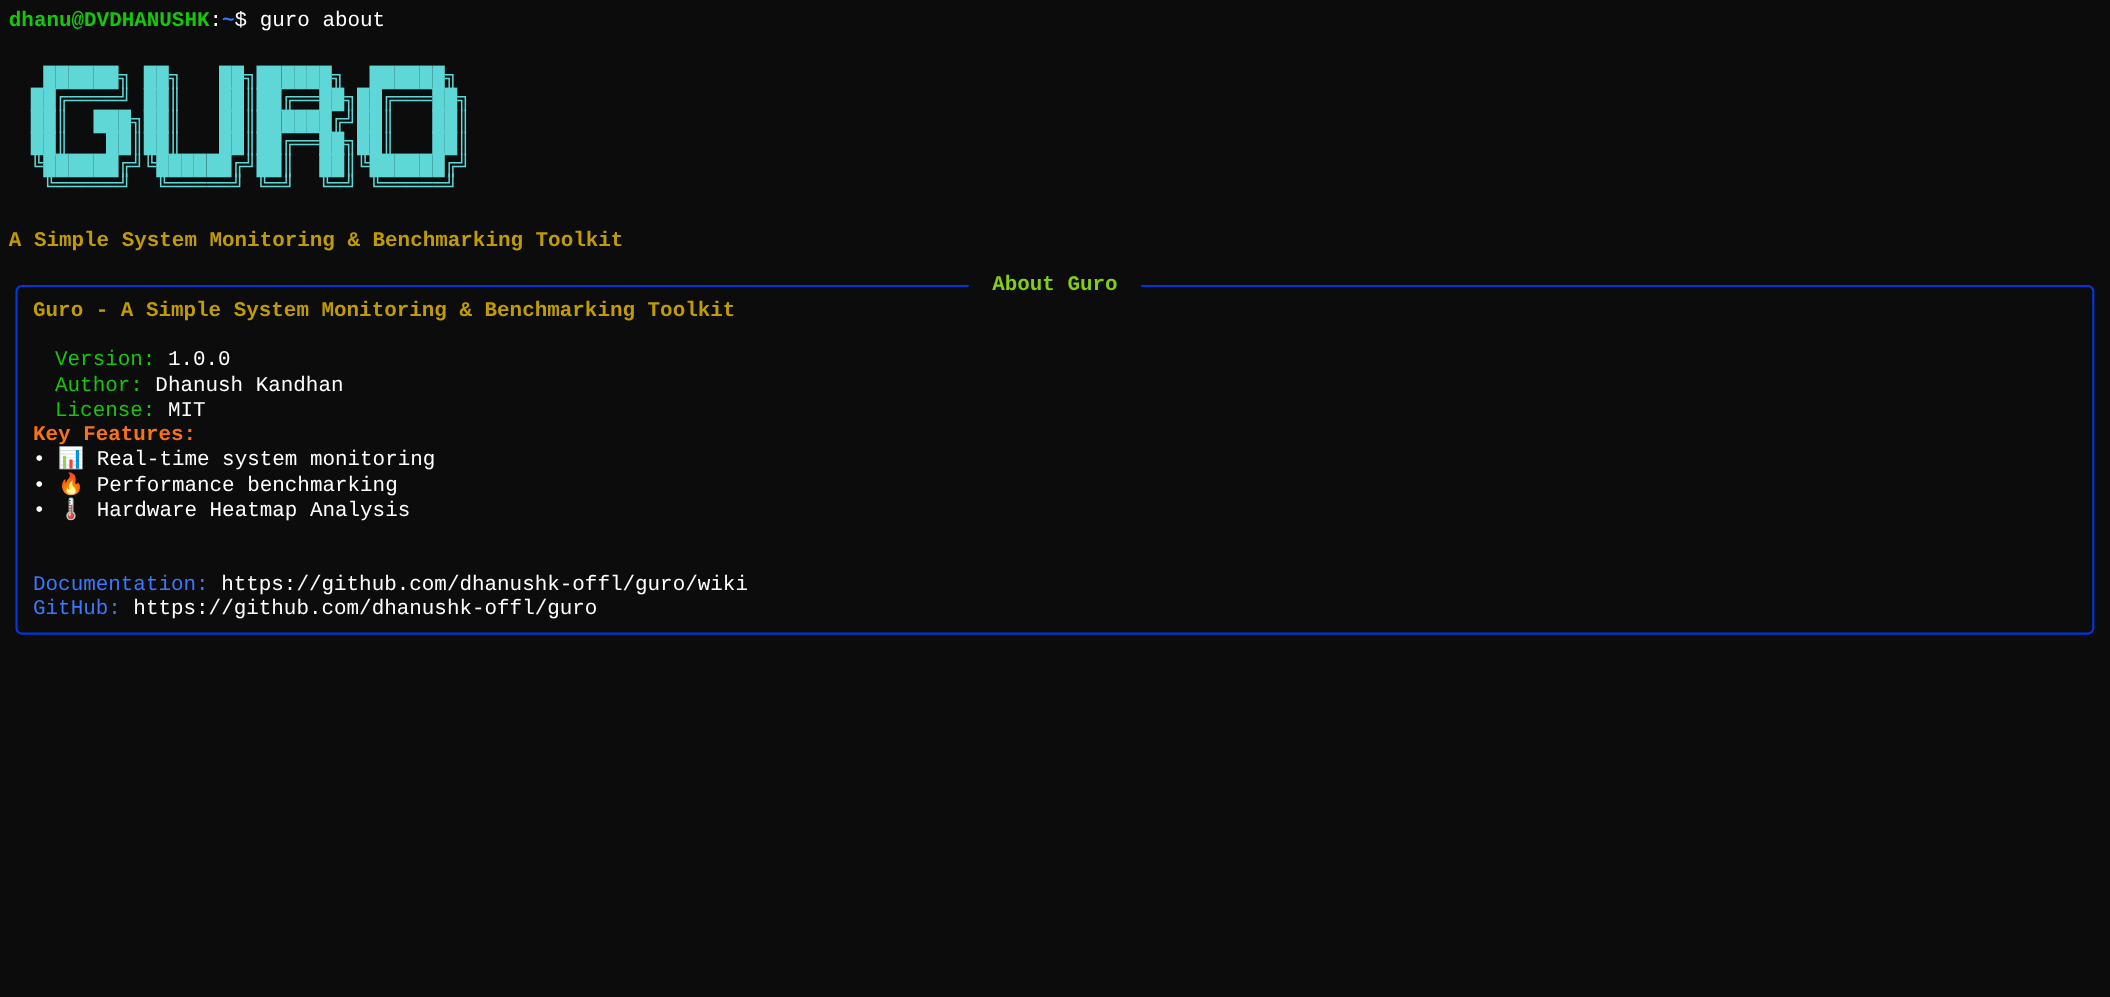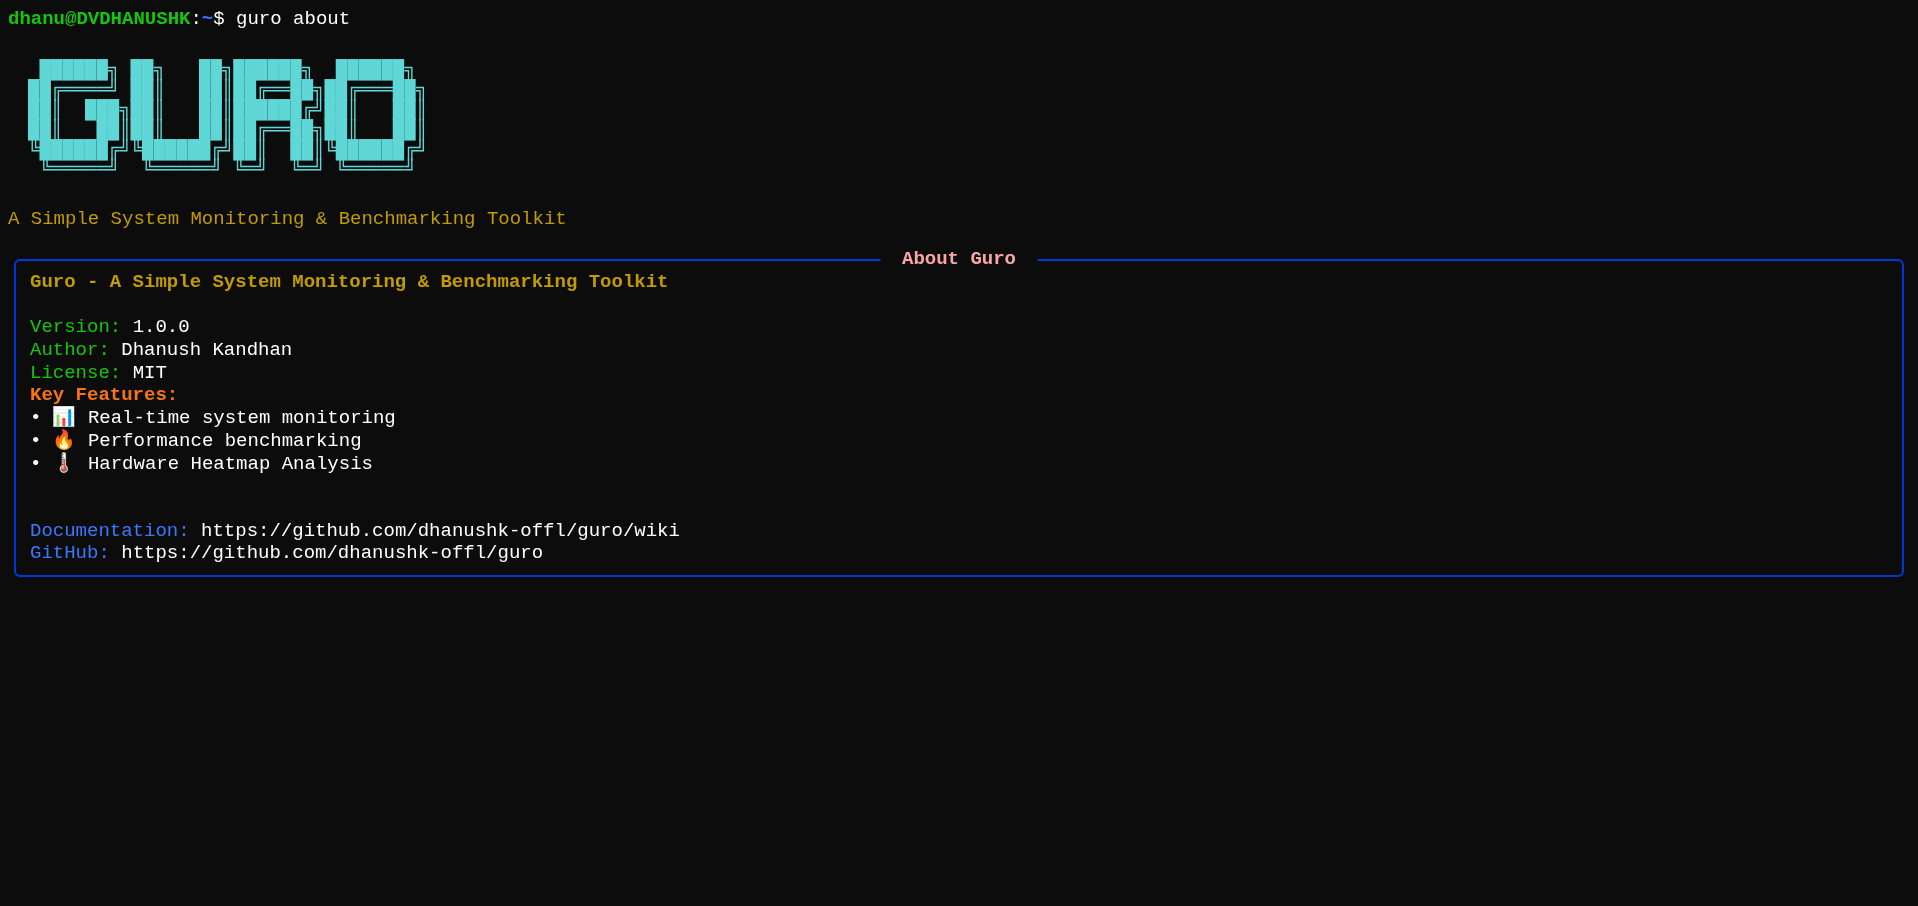--- a/index.html
+++ b/index.html
@@ -26,46 +26,46 @@
     white-space: pre;
     font-size: 19px;
     line-height: 1.05;
     margin-left: 20px;
     margin-bottom: 28px;
     letter-spacing: 0px;
   }
   .tagline {
     color: #c19c00;
     margin-bottom: 28px;
-    font-weight: normal;
+    font-weight: bold;
   }
   .panel {
     border: 2px solid #0037da;
     border-radius: 6px;
     margin: 0 6px;
     padding: 10px 14px 10px 14px;
     position: relative;
   }
   .panel-title {
     position: absolute;
     top: -13px;
     left: 50%;
     transform: translateX(-50%);
     background: #0c0c0c;
     padding: 0 10px;
-    color: #fca5a5;
+    color: #84cc16;
     font-weight: bold;
   }
   .panel-heading {
     color: #c19c00;
     font-weight: bold;
     margin-bottom: 22px;
   }
   .meta-row { line-height: 1.2; }
-  .meta-label { color: #16c60c; }
+  .meta-label { color: #16c60c; margin-left: 20px; }
   .meta-value { color: #ffffff; text-align: center; }
   .desc-row { margin-top: 22px; margin-bottom: 44px; color: #ffffff; }
   .features-title { color: #f97316; font-weight: bold; }
   .feature-row { color: #ffffff; }
   .bullet { color: #ffffff; }
   .links-block { margin-top: 44px; }
   .link-label { color: #3b78ff; }
   .link-url { color: #ffffff; }
 </style>
 </head>

